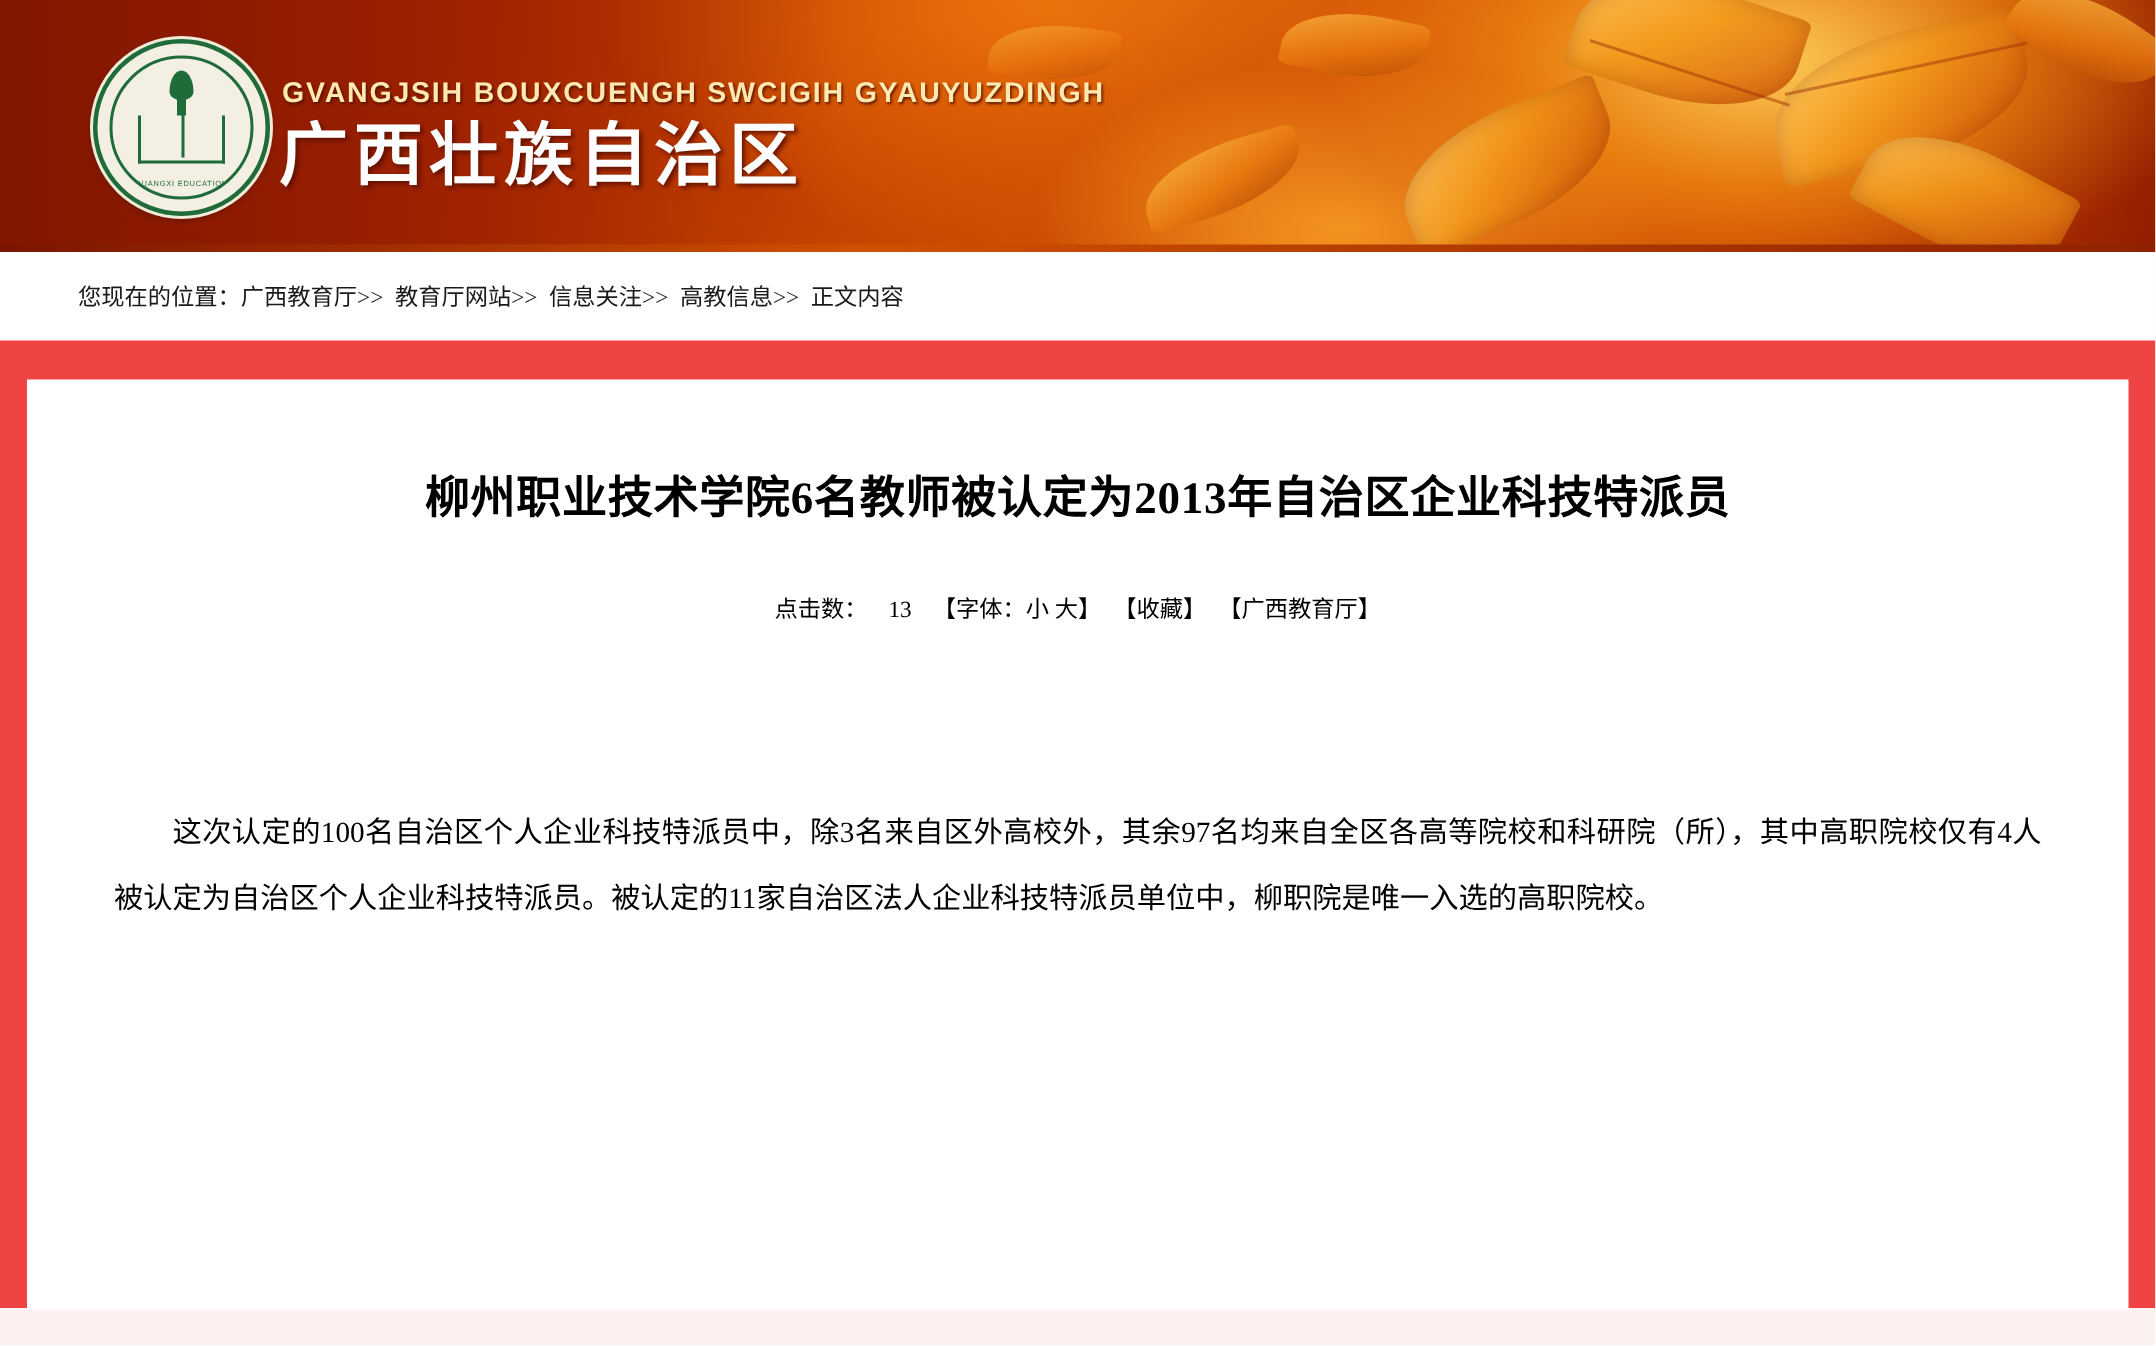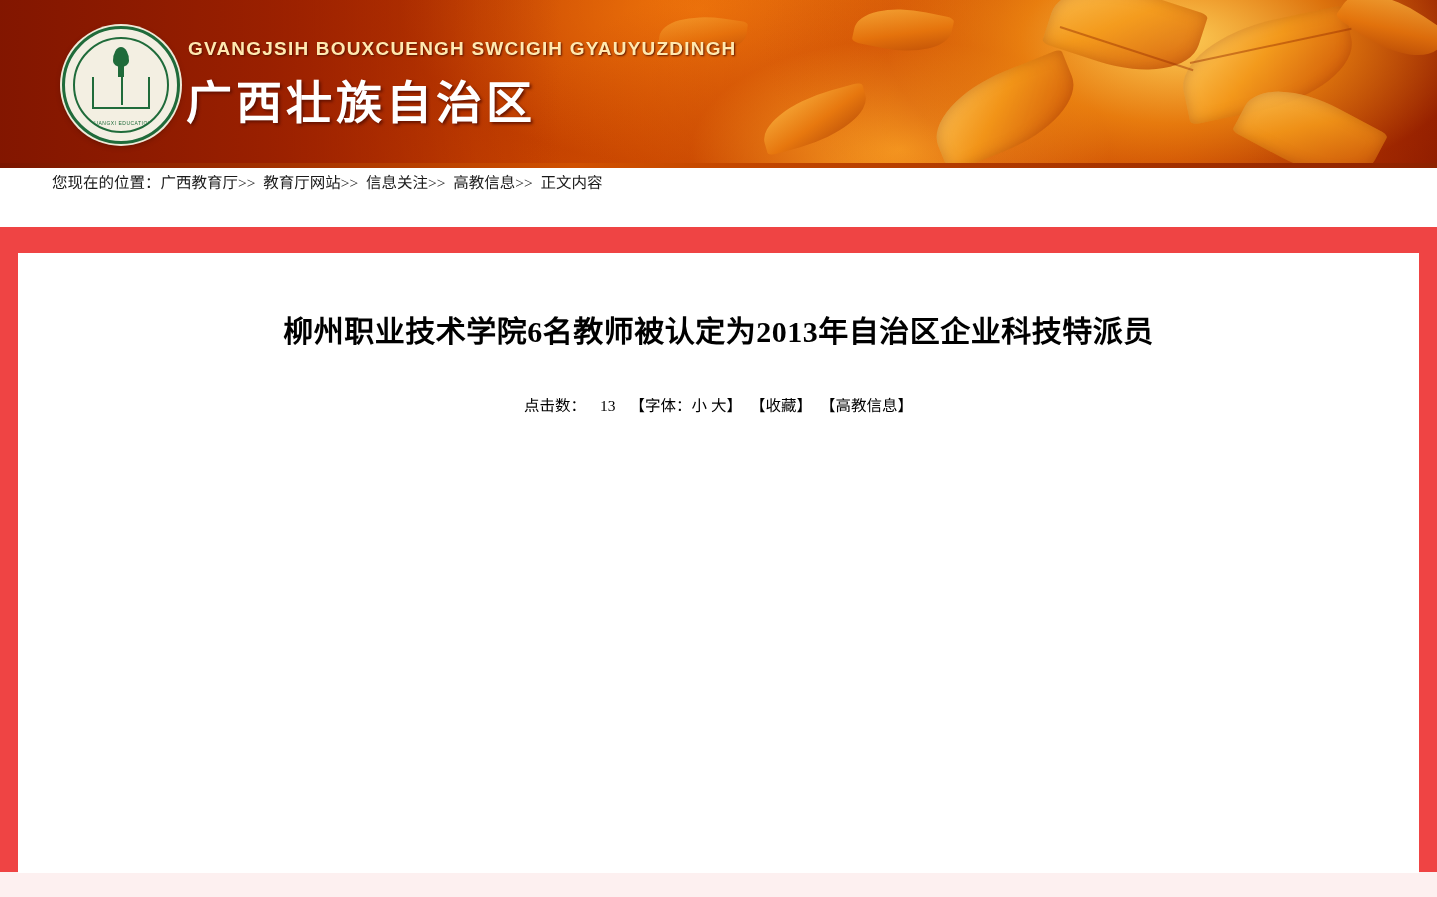--- a/index.html
+++ b/index.html
@@ -157,41 +157,41 @@
     font-weight: bold;
     color: #e8231a;
     letter-spacing: 2px;
     text-shadow: 1px 1px 0 #ffd9a0, 2px 3px 5px rgba(70,10,0,0.6);
     font-style: italic;
     white-space: nowrap;
   }
   .banner-title-en {
     position: absolute;
     left: 188px;
-    top: 38px;
+    top: 52px;
     font-family: "Liberation Sans", sans-serif;
     font-size: 19px;
     font-weight: bold;
     color: #ffe9b0;
     letter-spacing: 1.2px;
     text-shadow: 1px 1px 2px rgba(80,15,0,0.9);
     white-space: nowrap;
   }
 
   
   .breadcrumb-bar {
     position: relative;
     height: 58px;
     background: #ffffff;
     border-bottom: 1px solid #ffffff;
   }
   .breadcrumb {
     position: absolute;
     left: 52px;
-    top: 2px;
+    top: 17px;
     font-size: 15.5px;
     color: #1a1a1a;
     font-family: "Liberation Serif", serif;
     white-space: nowrap;
   }
   .breadcrumb a {
     color: #1a1a1a;
     text-decoration: none;
   }
   .bc-sep { color: #1a1a1a; }
@@ -294,22 +294,23 @@
       <span>您现在的位置：</span><a href="#">广西教育厅</a><span class="bc-sep">&gt;&gt;</span>&nbsp;&nbsp;<a href="#">教育厅网站</a><span class="bc-sep">&gt;&gt;</span>&nbsp;&nbsp;<a href="#">信息关注</a><span class="bc-sep">&gt;&gt;</span>&nbsp;&nbsp;<a href="#">高教信息</a><span class="bc-sep">&gt;&gt;</span>&nbsp;&nbsp;<span>正文内容</span>
     </div>
   </div>
 
   <div class="content-outer">
     <div class="content-card">
 
       <h1 class="article-title">柳州职业技术学院6名教师被认定为2013年自治区企业科技特派员</h1>
 
       <div class="article-meta">
-        <span class="clicks-label">点击数：</span><span class="clicks-value">13</span><span class="meta-group"><span>【字体：</span><a href="#">小</a>&nbsp;<a href="#">大</a><span>】</span></span><span class="meta-sep"></span><a href="#">【收藏】</a><span class="meta-sep"></span><a href="#">【高教信息】</a>
+        <span class="clicks-label">点击数：</span><span class="clicks-value">13</span><span class="meta-group"><span>【字体：</span><a href="#">小</a>&nbsp;<a href="#">大</a><span>】</span></span><span class="meta-sep"></span><a href="#">【收藏】</a><span class="meta-sep"></span><a href="#">【广西教育厅】</a>
       </div>
 
       <div class="article-body">
+        <p>这次认定的100名自治区个人企业科技特派员中，除3名来自区外高校外，其余97名均来自全区各高等院校和科研院（所），其中高职院校仅有4人被认定为自治区个人企业科技特派员。被认定的11家自治区法人企业科技特派员单位中，柳职院是唯一入选的高职院校。</p>
       </div>
 
     </div>
   </div>
 
 </div>
 
 </body></html>

